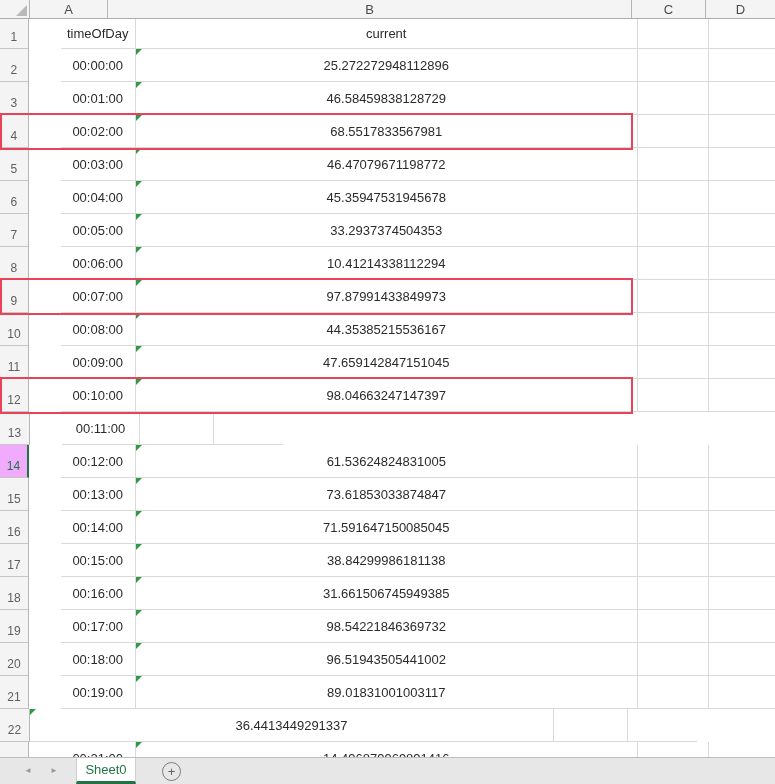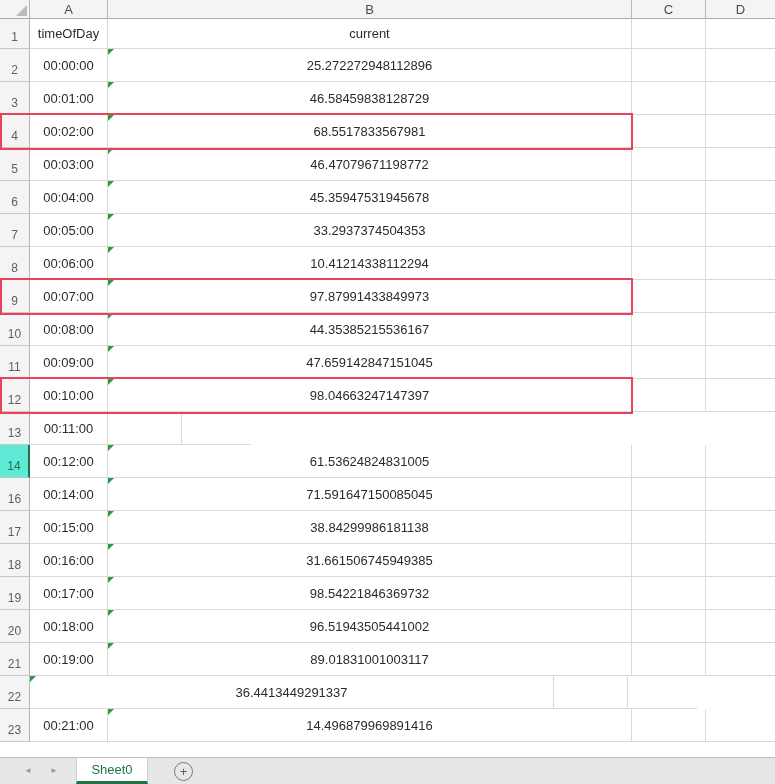--- a/index.html
+++ b/index.html
@@ -30,30 +30,30 @@
   .grid-body { position:relative; height:738px; overflow:hidden; background:#fff; }
   .row { display:flex; height:33px; }
   .row.first { height:30px; }
   .rowhead {
     width:30px; box-sizing:border-box; background:#f4f4f4;
     border-right:1px solid #b6b6b6; border-bottom:1px solid #c6c6c6;
     display:flex; align-items:flex-end; justify-content:center;
     font-size:12px; color:#5e5e5e; padding-bottom:4px;
   }
   .rowhead.active {
-    background:#5eead4; color:var(--accent-green);
+    background:#f0abfc; color:var(--accent-green);
     border-right:2px solid var(--accent-green);
   }
   .cell {
     box-sizing:border-box; background:#fff;
     border-right:1px solid #d9d9d9; border-bottom:1px solid #d9d9d9;
     display:flex; align-items:center; justify-content:center;
     font-size:13px; color:#2b2b2b; position:relative;
   }
-  .col-a { width:78px; }
+  .col-a { width:78px;margin-left:32px; }
   .col-b { width:524px;text-align:right; }
   .col-c { width:74px; }
   .col-d { width:69px; border-right:none; }
   .tri {
     position:absolute; top:0; left:0; width:0; height:0;
     border-top:6px solid var(--indicator-green);
     border-right:6px solid transparent;
   }
 
   
@@ -68,21 +68,21 @@
     position:absolute; left:0; bottom:0; width:775px; height:27px;
     background:#e7e7e7; border-top:1px solid #bdbdbd;
     display:flex; align-items:stretch; box-sizing:border-box;
   }
   .nav-arrows {
     display:flex; align-items:center; gap:18px;
     padding-left:24px; width:76px; box-sizing:border-box;
   }
   .nav-arrow { color:#9a9a9a; font-size:8px; line-height:1; cursor:default; }
   .tab-active {
-    width:72px; background:#fff; color:var(--accent-green);
+    width:60px; background:#fff; color:var(--accent-green);
     border-left:1px solid #cfcfcf; border-right:1px solid #cfcfcf;
     border-bottom:3px solid var(--accent-green); box-sizing:border-box;
     display:flex; align-items:center; justify-content:center; font-size:13px;
   }
   .add-btn {
     margin-left:26px; align-self:center;
     width:17px; height:17px; border:1px solid #7c7c7c; border-radius:50%;
     display:flex; align-items:center; justify-content:center;
     color:#5f5f5f; font-size:13px; line-height:1; background:transparent;
   }
@@ -243,20 +243,30 @@
     <div class="rowhead active">14</div>
     <div class="cell col-a">00:12:00</div>
     <div class="cell col-b">
       <span class="tri"></span>
       <span class="val">61.53624824831005</span>
     </div>
     <div class="cell col-c"></div>
     <div class="cell col-d"></div>
   </div>
 
+  <div class="row">
+    <div class="rowhead">15</div>
+    <div class="cell col-a">00:13:00</div>
+    <div class="cell col-b">
+      <span class="tri"></span>
+      <span class="val">73.61853033874847</span>
+    </div>
+    <div class="cell col-c"></div>
+    <div class="cell col-d"></div>
+  </div>
 
   <div class="row">
     <div class="rowhead">16</div>
     <div class="cell col-a">00:14:00</div>
     <div class="cell col-b">
       <span class="tri"></span>
       <span class="val">71.591647150085045</span>
     </div>
     <div class="cell col-c"></div>
     <div class="cell col-d"></div>

